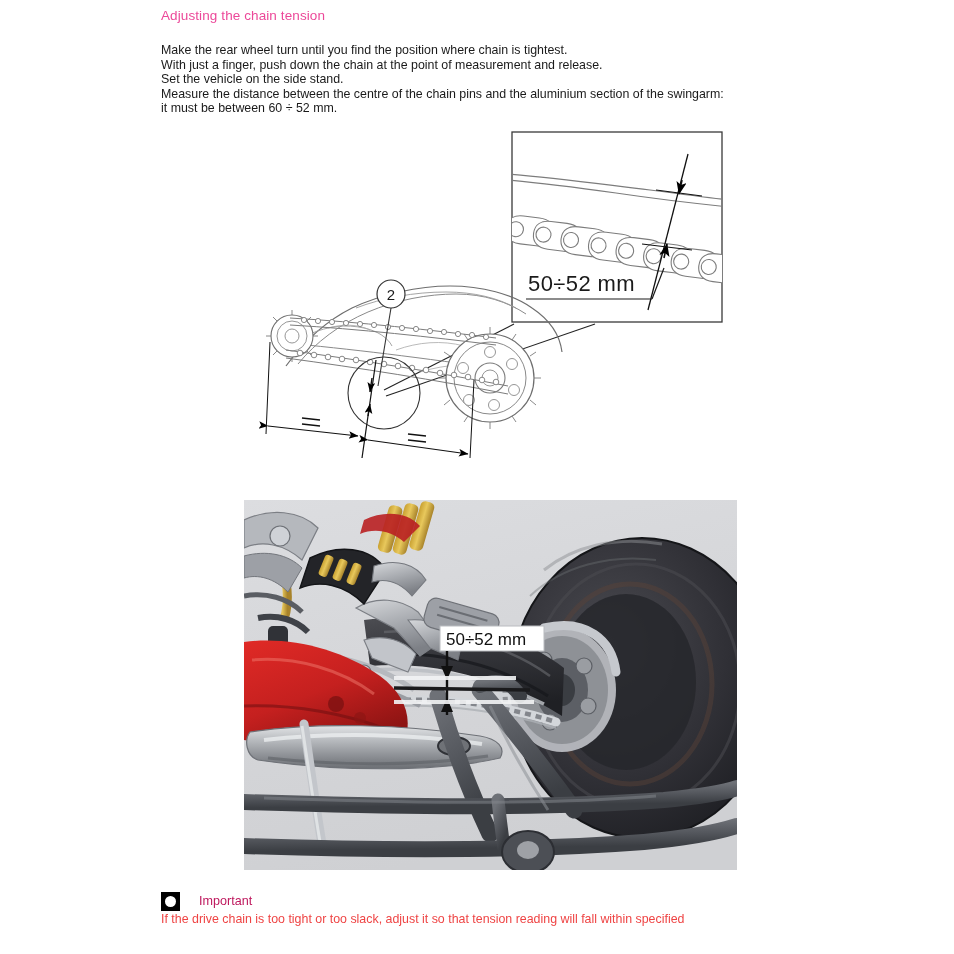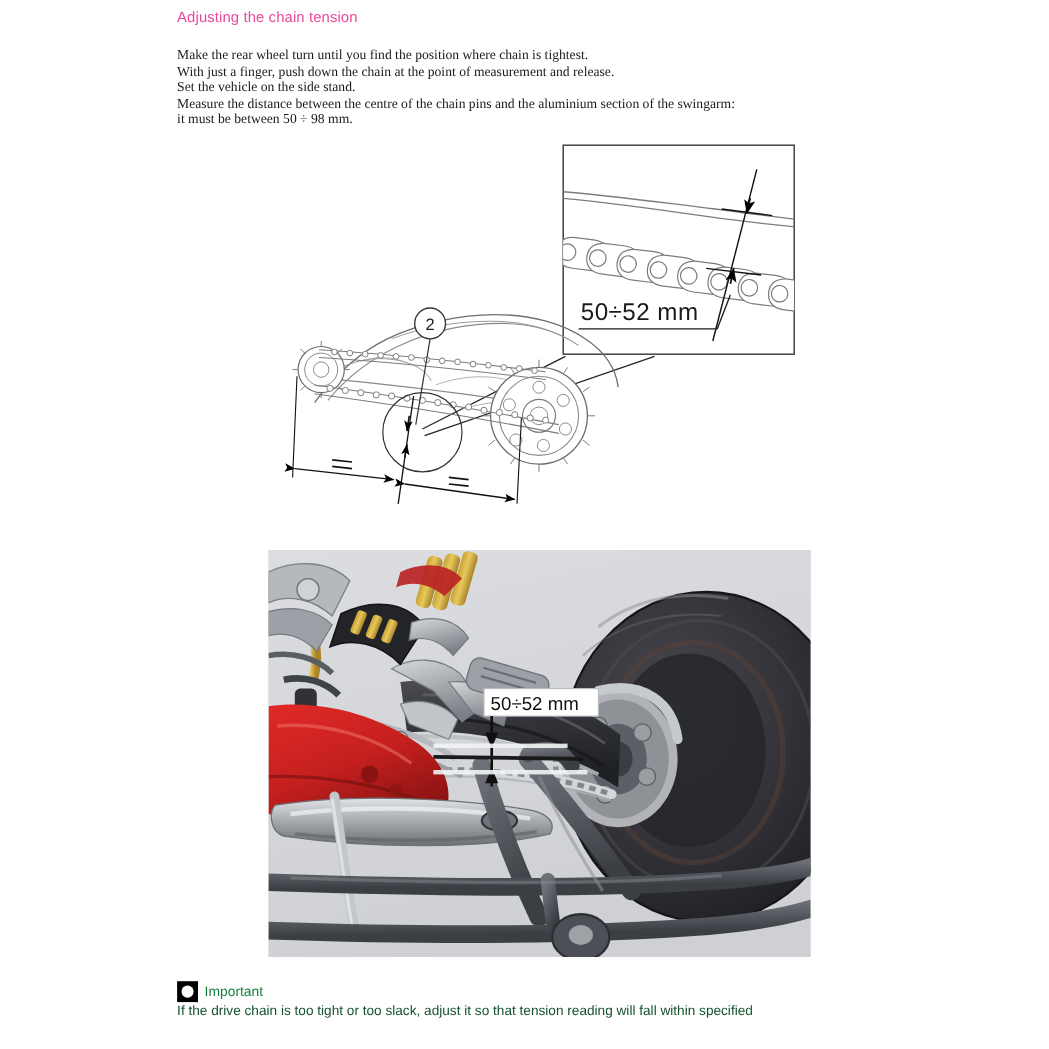--- a/index.html
+++ b/index.html
@@ -25,21 +25,20 @@
     font-size: 13.5px;
     letter-spacing: 0.1px;
     color: #ec4899;
     white-space: nowrap;
   }
   .intro-block {
     position: absolute;
     left: 161px;
     top: 43px;
     width: 700px;
-    font-family: Liberation Serif, serif;
   }
   .intro-line {
     font-size: 12.4px;
     line-height: 14.6px;
     white-space: nowrap;
     color: #1a1a1a;
   }
 
   
   .figure-lineart {
@@ -86,41 +85,41 @@
   }
   .note-icon i {
     display: block;
     width: 11px;
     height: 11px;
     border-radius: 50%;
     background: #ffffff;
   }
   .note-title {
     font-size: 12.6px;
-    margin-left: 6px;
-    color: #15803d;
+    margin-left: 19px;
+    color: #be185d;
   }
   .note-line {
     font-size: 12.4px;
     line-height: 14.6px;
     white-space: nowrap;
-    color: #14532d;
+    color: #ef4444;
   }
 </style>
 </head>
 <body>
 
 <div class="page-title">Adjusting the chain tension</div>
 
 <div class="intro-block">
   <div class="intro-line">Make the rear wheel turn until you find the position where chain is tightest.</div>
   <div class="intro-line">With just a finger, push down the chain at the point of measurement and release.</div>
   <div class="intro-line">Set the vehicle on the side stand.</div>
   <div class="intro-line">Measure the distance between the centre of the chain pins and the aluminium section of the swingarm:</div>
-  <div class="intro-line">it must be between 50 ÷ 98 mm.</div>
+  <div class="intro-line">it must be between 60 ÷ 52 mm.</div>
 </div>
 
 <div class="figure-lineart">
   <svg width="500" height="360" viewBox="0 0 500 360" xmlns="http://www.w3.org/2000/svg">
     <defs>
 
       <g id="bigChainLink">
         <path d="M0,0 C0,-9 6,-14 16,-14 L32,-14 C42,-14 48,-9 48,0 C48,9 42,14 32,14 L16,14 C6,14 0,9 0,0 Z" fill="#ffffff" stroke="#7c7c7c" stroke-width="1.1"></path>
         <circle cx="10" cy="0" r="7.5" fill="#ffffff" stroke="#7c7c7c" stroke-width="1.1"></circle>
         <circle cx="38" cy="0" r="7.5" fill="#ffffff" stroke="#7c7c7c" stroke-width="1.1"></circle>

